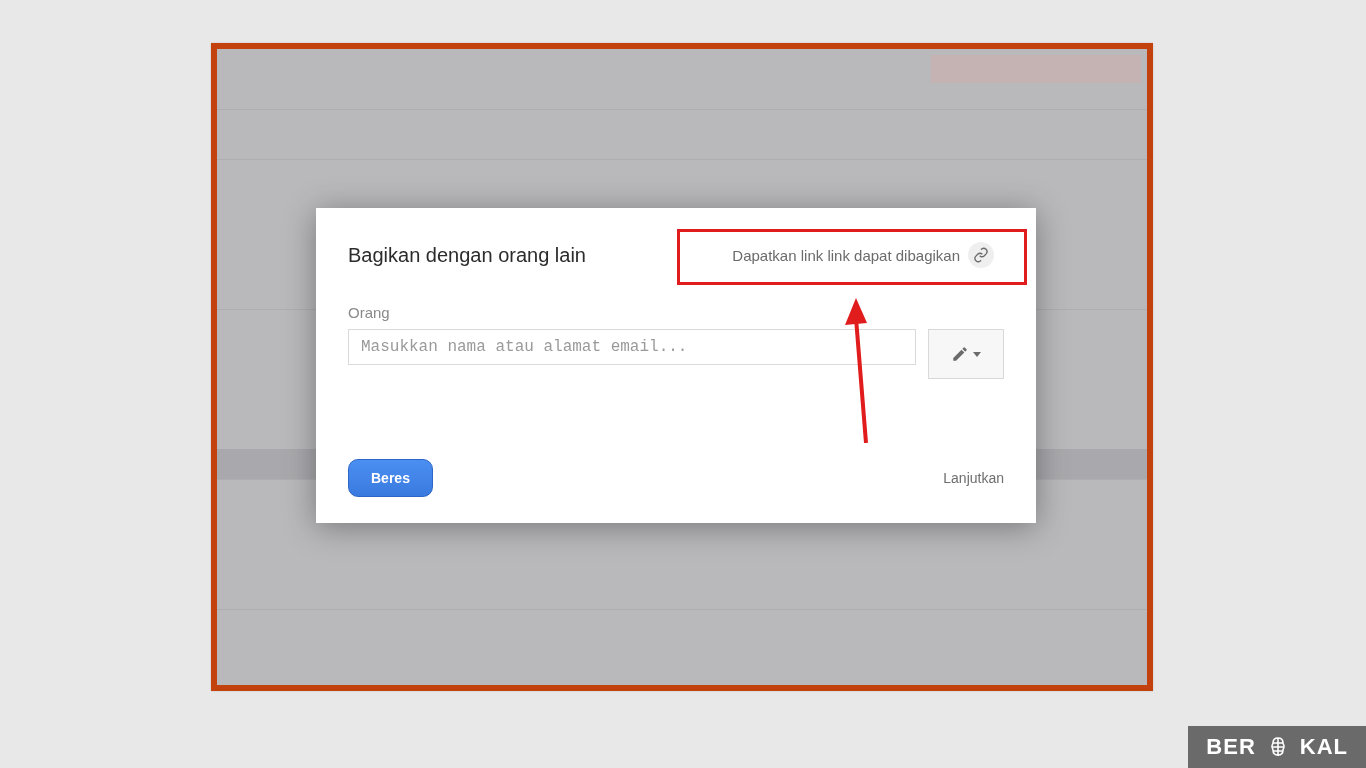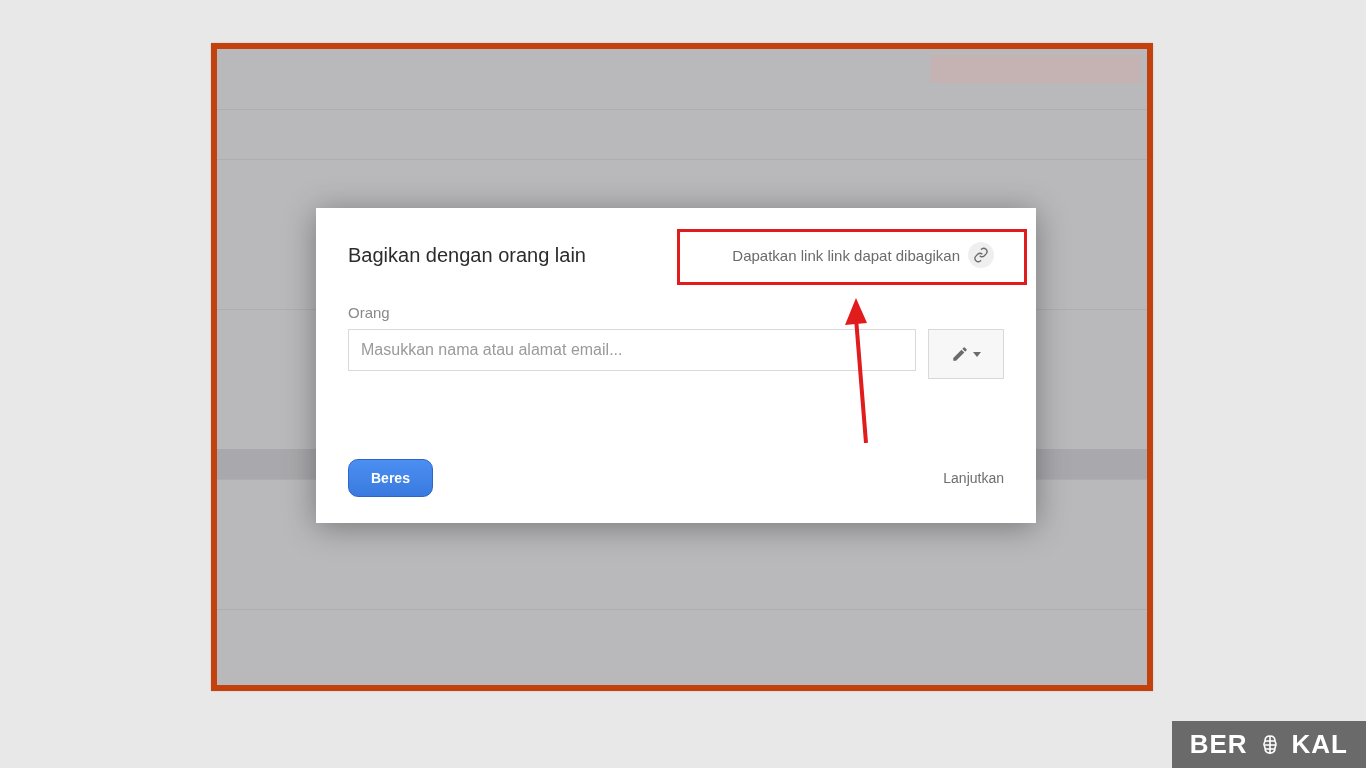--- a/index.html
+++ b/index.html
@@ -129,26 +129,27 @@
   }
 
   .people-row {
     display: flex;
     gap: 12px;
     align-items: stretch;
   }
 
   .email-input {
     flex: 1;
-    height: 42px;
+    height: 36px;
     border: 1px solid #d9d9d9;
     padding: 0 12px;
     font-size: 16px;
     color: #333;
     box-sizing: border-box;
+    font-family: Liberation Mono, monospace;
   }
   .email-input::placeholder { color: #9a9a9a; }
 
   .perm-btn {
     width: 74px;
     height: 48px;
     border: 1px solid #d9d9d9;
     background: #f7f7f7;
     display: flex;
     align-items: center;
@@ -187,21 +188,21 @@
     margin-left: 16px;
   }
 
   
   .watermark {
     position: absolute;
     right: 0;
     bottom: 0;
     background: #6a6a6a;
     color: #fff;
-    font-size: 26px;
+    font-size: 22px;
     font-weight: 700;
     letter-spacing: 1px;
     padding: 8px 18px 8px 18px;
     display: flex;
     align-items: center;
     gap: 10px;
     font-family: Arial, sans-serif;
   }
   .watermark .brain {
     width: 24px; height: 24px;

